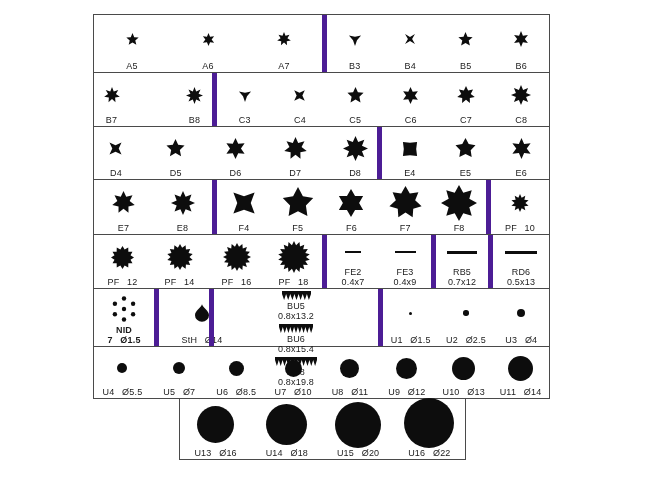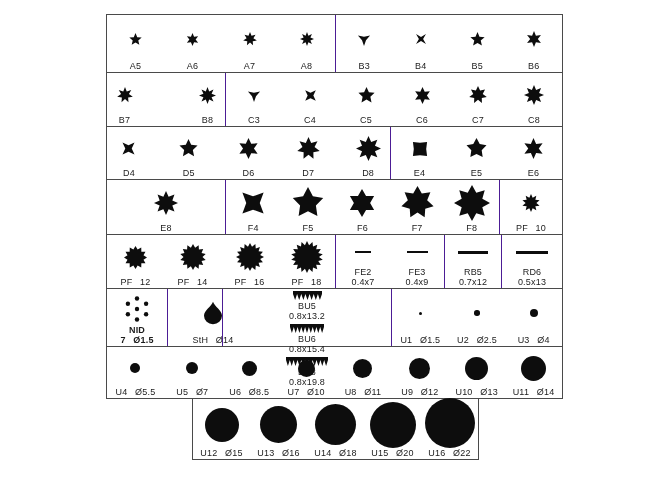--- a/index.html
+++ b/index.html
@@ -4,29 +4,29 @@
 <style>
   * { box-sizing: border-box; }
   html, body { margin: 0; padding: 0; }
   body {
     width: 650px; height: 487px;
     background: #ffffff;
     position: relative;
     font-family: "Liberation Sans", "DejaVu Sans", sans-serif;
     overflow: hidden;
   }
-  #chart { position: absolute; left: 106px; top: 14px; width: 457px; }
+  #chart { position: absolute; left: 93px; top: 14px; width: 457px; }
   .row {
     display: flex;
     border: 1px solid #4a4a4a;
     margin-top: -1px;
     background: #fff;
   }
   .row:first-child { margin-top: 0; }
-  .cell { display: flex; border-left: 1px solid #4c1d95; min-width: 0; }
+  .cell { display: flex; border-left: 5px solid #4c1d95; min-width: 0; }
   .cell:first-child { border-left: none; }
   .cell.grow { flex: 1; }
   .item {
     flex: 1; min-width: 0;
     display: flex; flex-direction: column;
     align-items: center; justify-content: flex-end;
     padding: 2px 0 1px;
   }
   .shape { flex: 1; display: flex; align-items: center; justify-content: center; width: 100%; }
   .lbl {
@@ -62,28 +62,20 @@
           <div class="lbl">A6</div>
         </div>
         <div class="item">
           <div class="shape">
             <svg width="16" height="16" viewBox="0 0 16 16">
               <polygon points="8.00,1.00 9.52,4.85 13.47,3.64 11.41,7.22 14.82,9.56 10.74,10.18 11.04,14.31 8.00,11.50 4.96,14.31 5.26,10.18 1.18,9.56 4.59,7.22 2.53,3.64 6.48,4.85" fill="#0d0d0d"></polygon>
             </svg>
           </div>
           <div class="lbl">A7</div>
         </div>
-        <div class="item">
-          <div class="shape">
-            <svg width="16" height="16" viewBox="0 0 16 16">
-              <polygon points="8.00,1.00 9.39,4.64 12.95,3.05 11.36,6.61 15.00,8.00 11.36,9.39 12.95,12.95 9.39,11.36 8.00,15.00 6.61,11.36 3.05,12.95 4.64,9.39 1.00,8.00 4.64,6.61 3.05,3.05 6.61,4.64" fill="#0d0d0d"></polygon>
-            </svg>
-          </div>
-          <div class="lbl">A8</div>
-        </div>
       </div>
       <div class="cell grow">
         <div class="item">
           <div class="shape">
             <svg width="16" height="16" viewBox="0 0 16 16">
               <polygon points="8.00,15.00 6.00,9.16 1.94,4.50 8.00,5.69 14.06,4.50 10.00,9.15" fill="#0d0d0d"></polygon>
             </svg>
           </div>
           <div class="lbl">B3</div>
         </div>
@@ -248,20 +240,28 @@
             <svg width="23" height="23" viewBox="0 0 23 23">
               <polygon points="11.50,1.00 14.13,6.95 20.59,6.25 16.75,11.50 20.59,16.75 14.13,16.05 11.50,22.00 8.88,16.05 2.41,16.75 6.25,11.50 2.41,6.25 8.87,6.95" fill="#0d0d0d"></polygon>
             </svg>
           </div>
           <div class="lbl">E6</div>
         </div>
       </div>
     </div>
     <div class="row" style="height: 56px;">
       <div class="cell" style="width: 118px;">
+        <div class="item">
+          <div class="shape">
+            <svg width="25" height="25" viewBox="0 0 25 25">
+              <polygon points="12.50,1.00 15.24,6.80 21.49,5.33 18.67,11.09 23.71,15.06 17.45,16.44 17.49,22.86 12.50,18.82 7.51,22.86 7.55,16.44 1.29,15.06 6.33,11.09 3.51,5.33 9.76,6.80" fill="#0d0d0d"></polygon>
+            </svg>
+          </div>
+          <div class="lbl">E7</div>
+        </div>
         <div class="item">
           <div class="shape">
             <svg width="26" height="26" viewBox="0 0 26 26">
               <polygon points="13.00,1.00 15.62,6.68 21.49,4.51 19.32,10.38 25.00,13.00 19.32,15.62 21.49,21.49 15.62,19.32 13.00,25.00 10.38,19.32 4.51,21.49 6.68,15.62 1.00,13.00 6.68,10.38 4.51,4.51 10.38,6.68" fill="#0d0d0d"></polygon>
             </svg>
           </div>
           <div class="lbl">E8</div>
         </div>
       </div>
       <div class="cell" style="width: 274px;">
@@ -514,26 +514,20 @@
             <div class="dot" style="width: 25px; height: 25px;"></div>
           </div>
           <div class="lbl">U11 Ø14</div>
         </div>
       </div>
     </div>
     <div class="row" style="height: 62px; margin-left: 86px; width: 287px;">
       <div class="cell grow">
         <div class="item">
           <div class="shape">
-            <div class="dot" style="width: 34px; height: 34px;"></div>
-          </div>
-          <div class="lbl">U12 Ø15</div>
-        </div>
-        <div class="item">
-          <div class="shape">
             <div class="dot" style="width: 37px; height: 37px;"></div>
           </div>
           <div class="lbl">U13 Ø16</div>
         </div>
         <div class="item">
           <div class="shape">
             <div class="dot" style="width: 41px; height: 41px;"></div>
           </div>
           <div class="lbl">U14 Ø18</div>
         </div>

